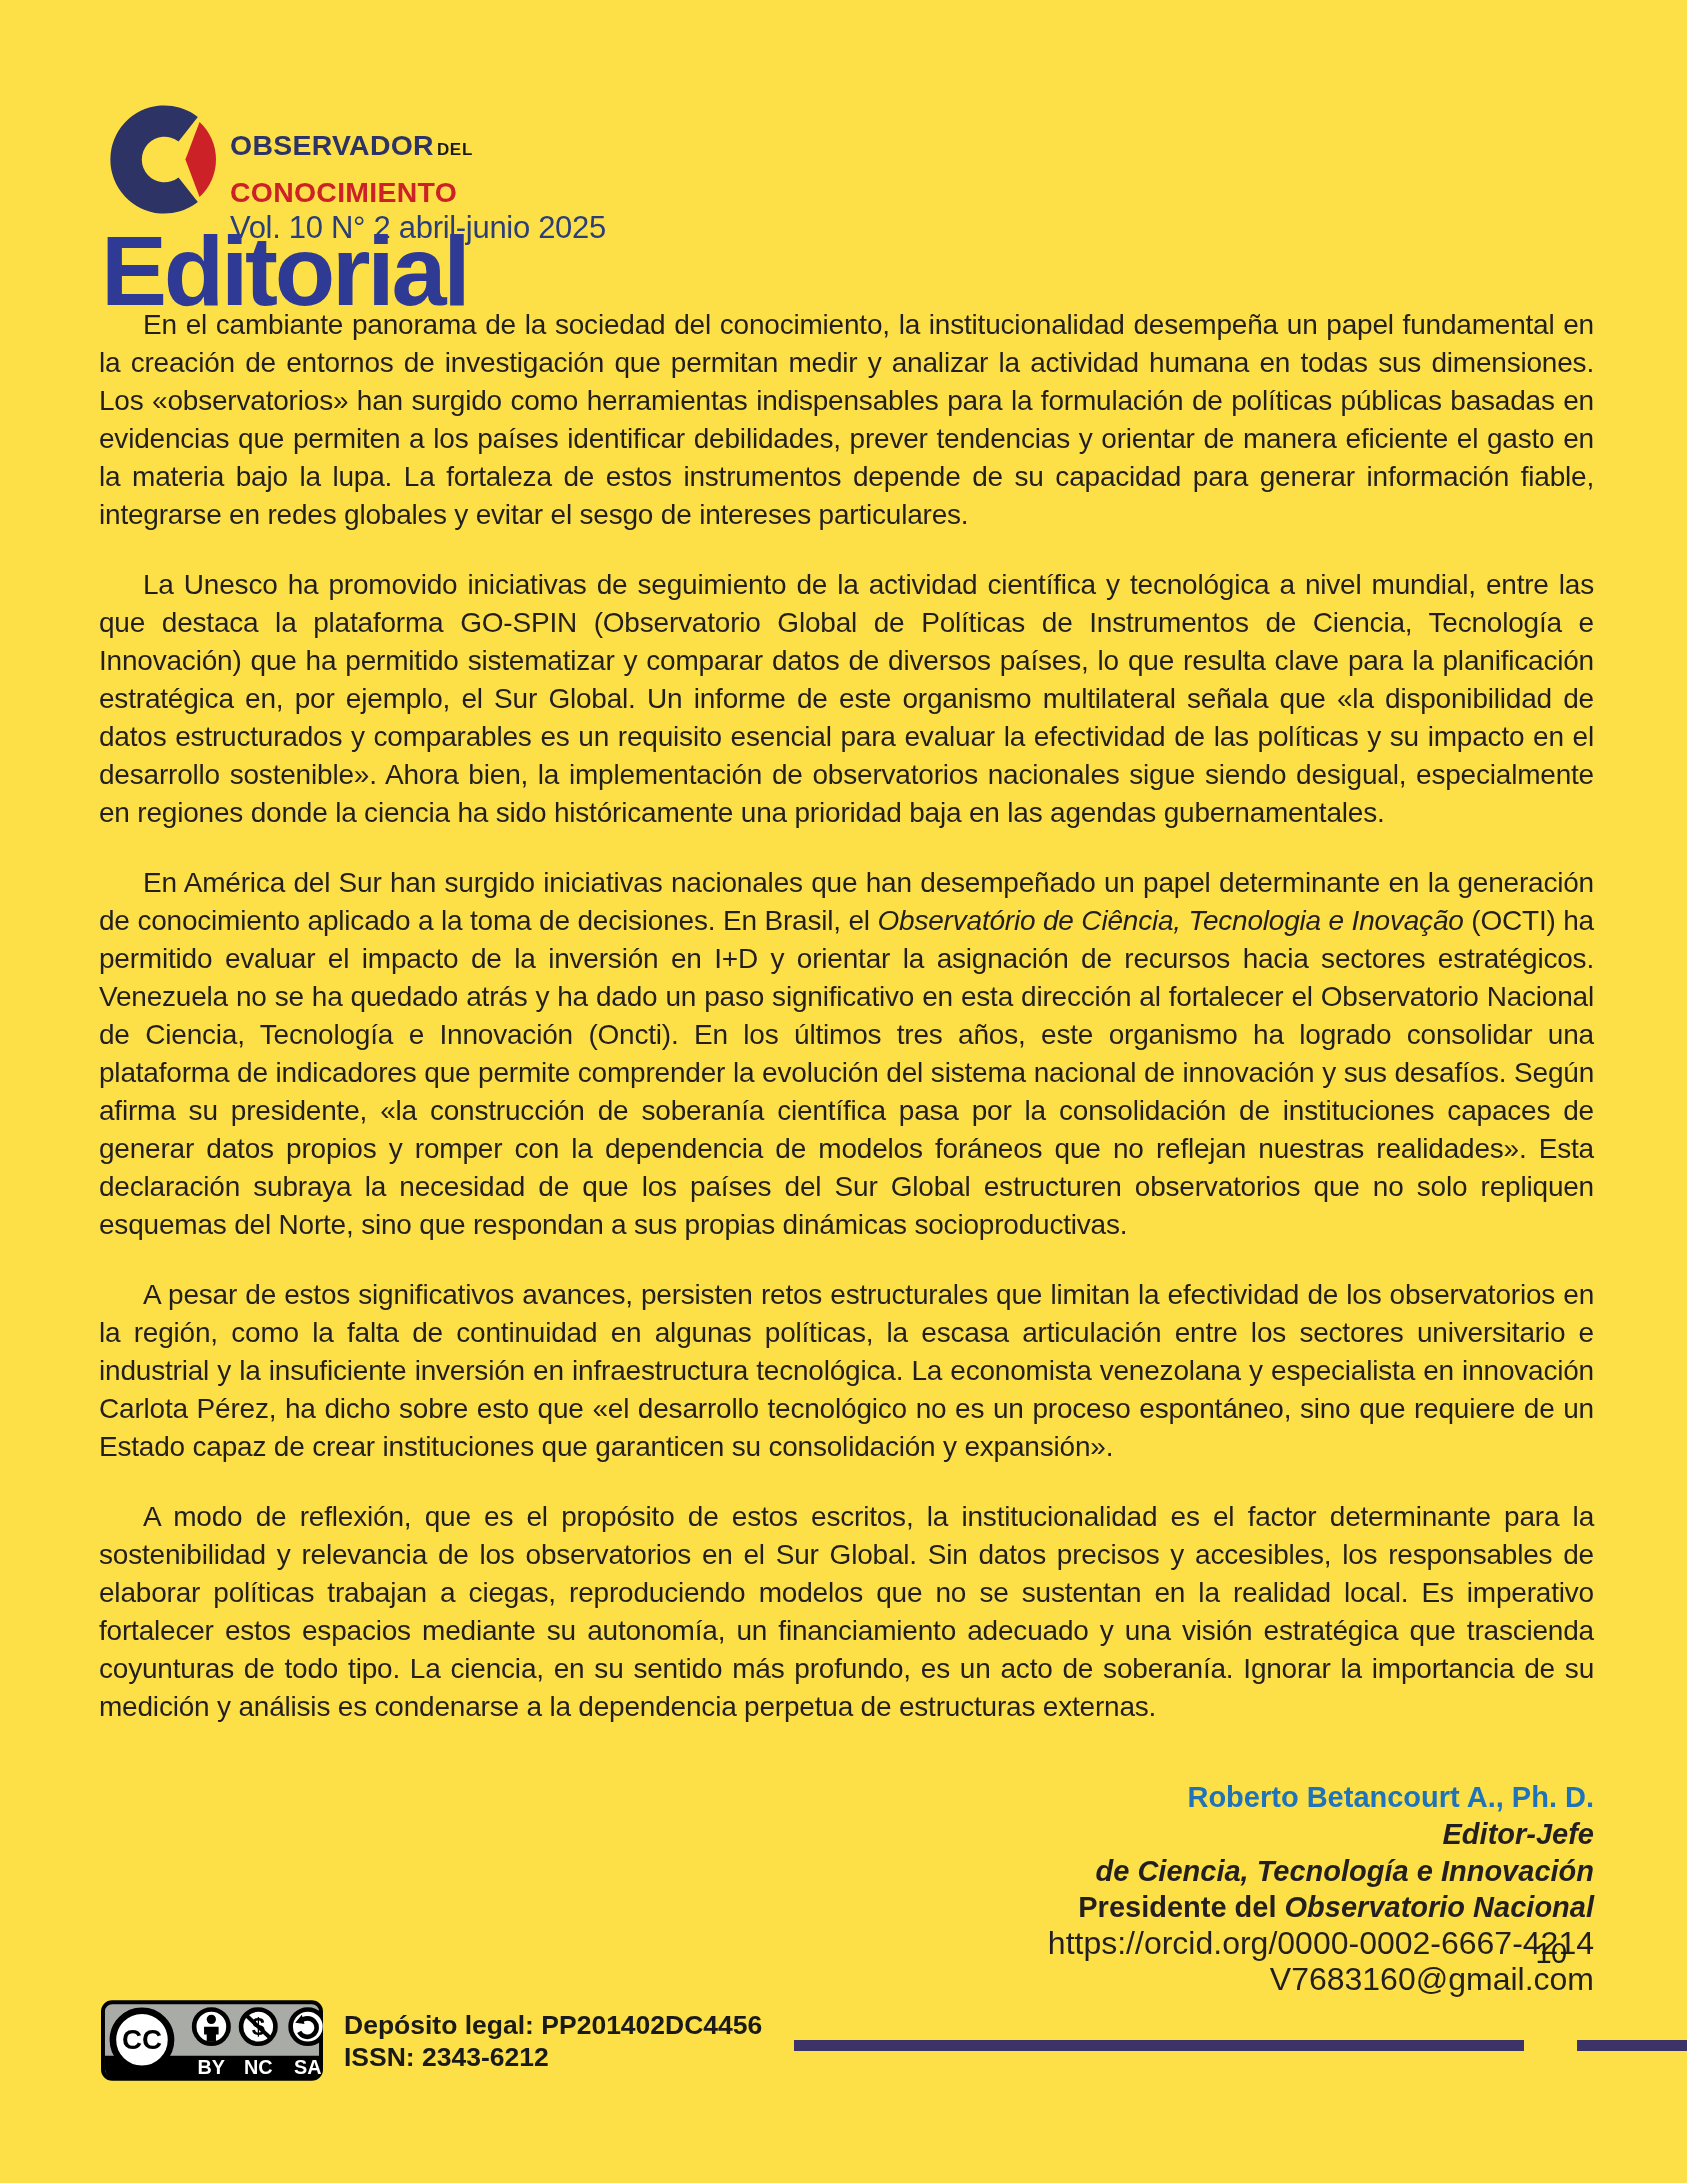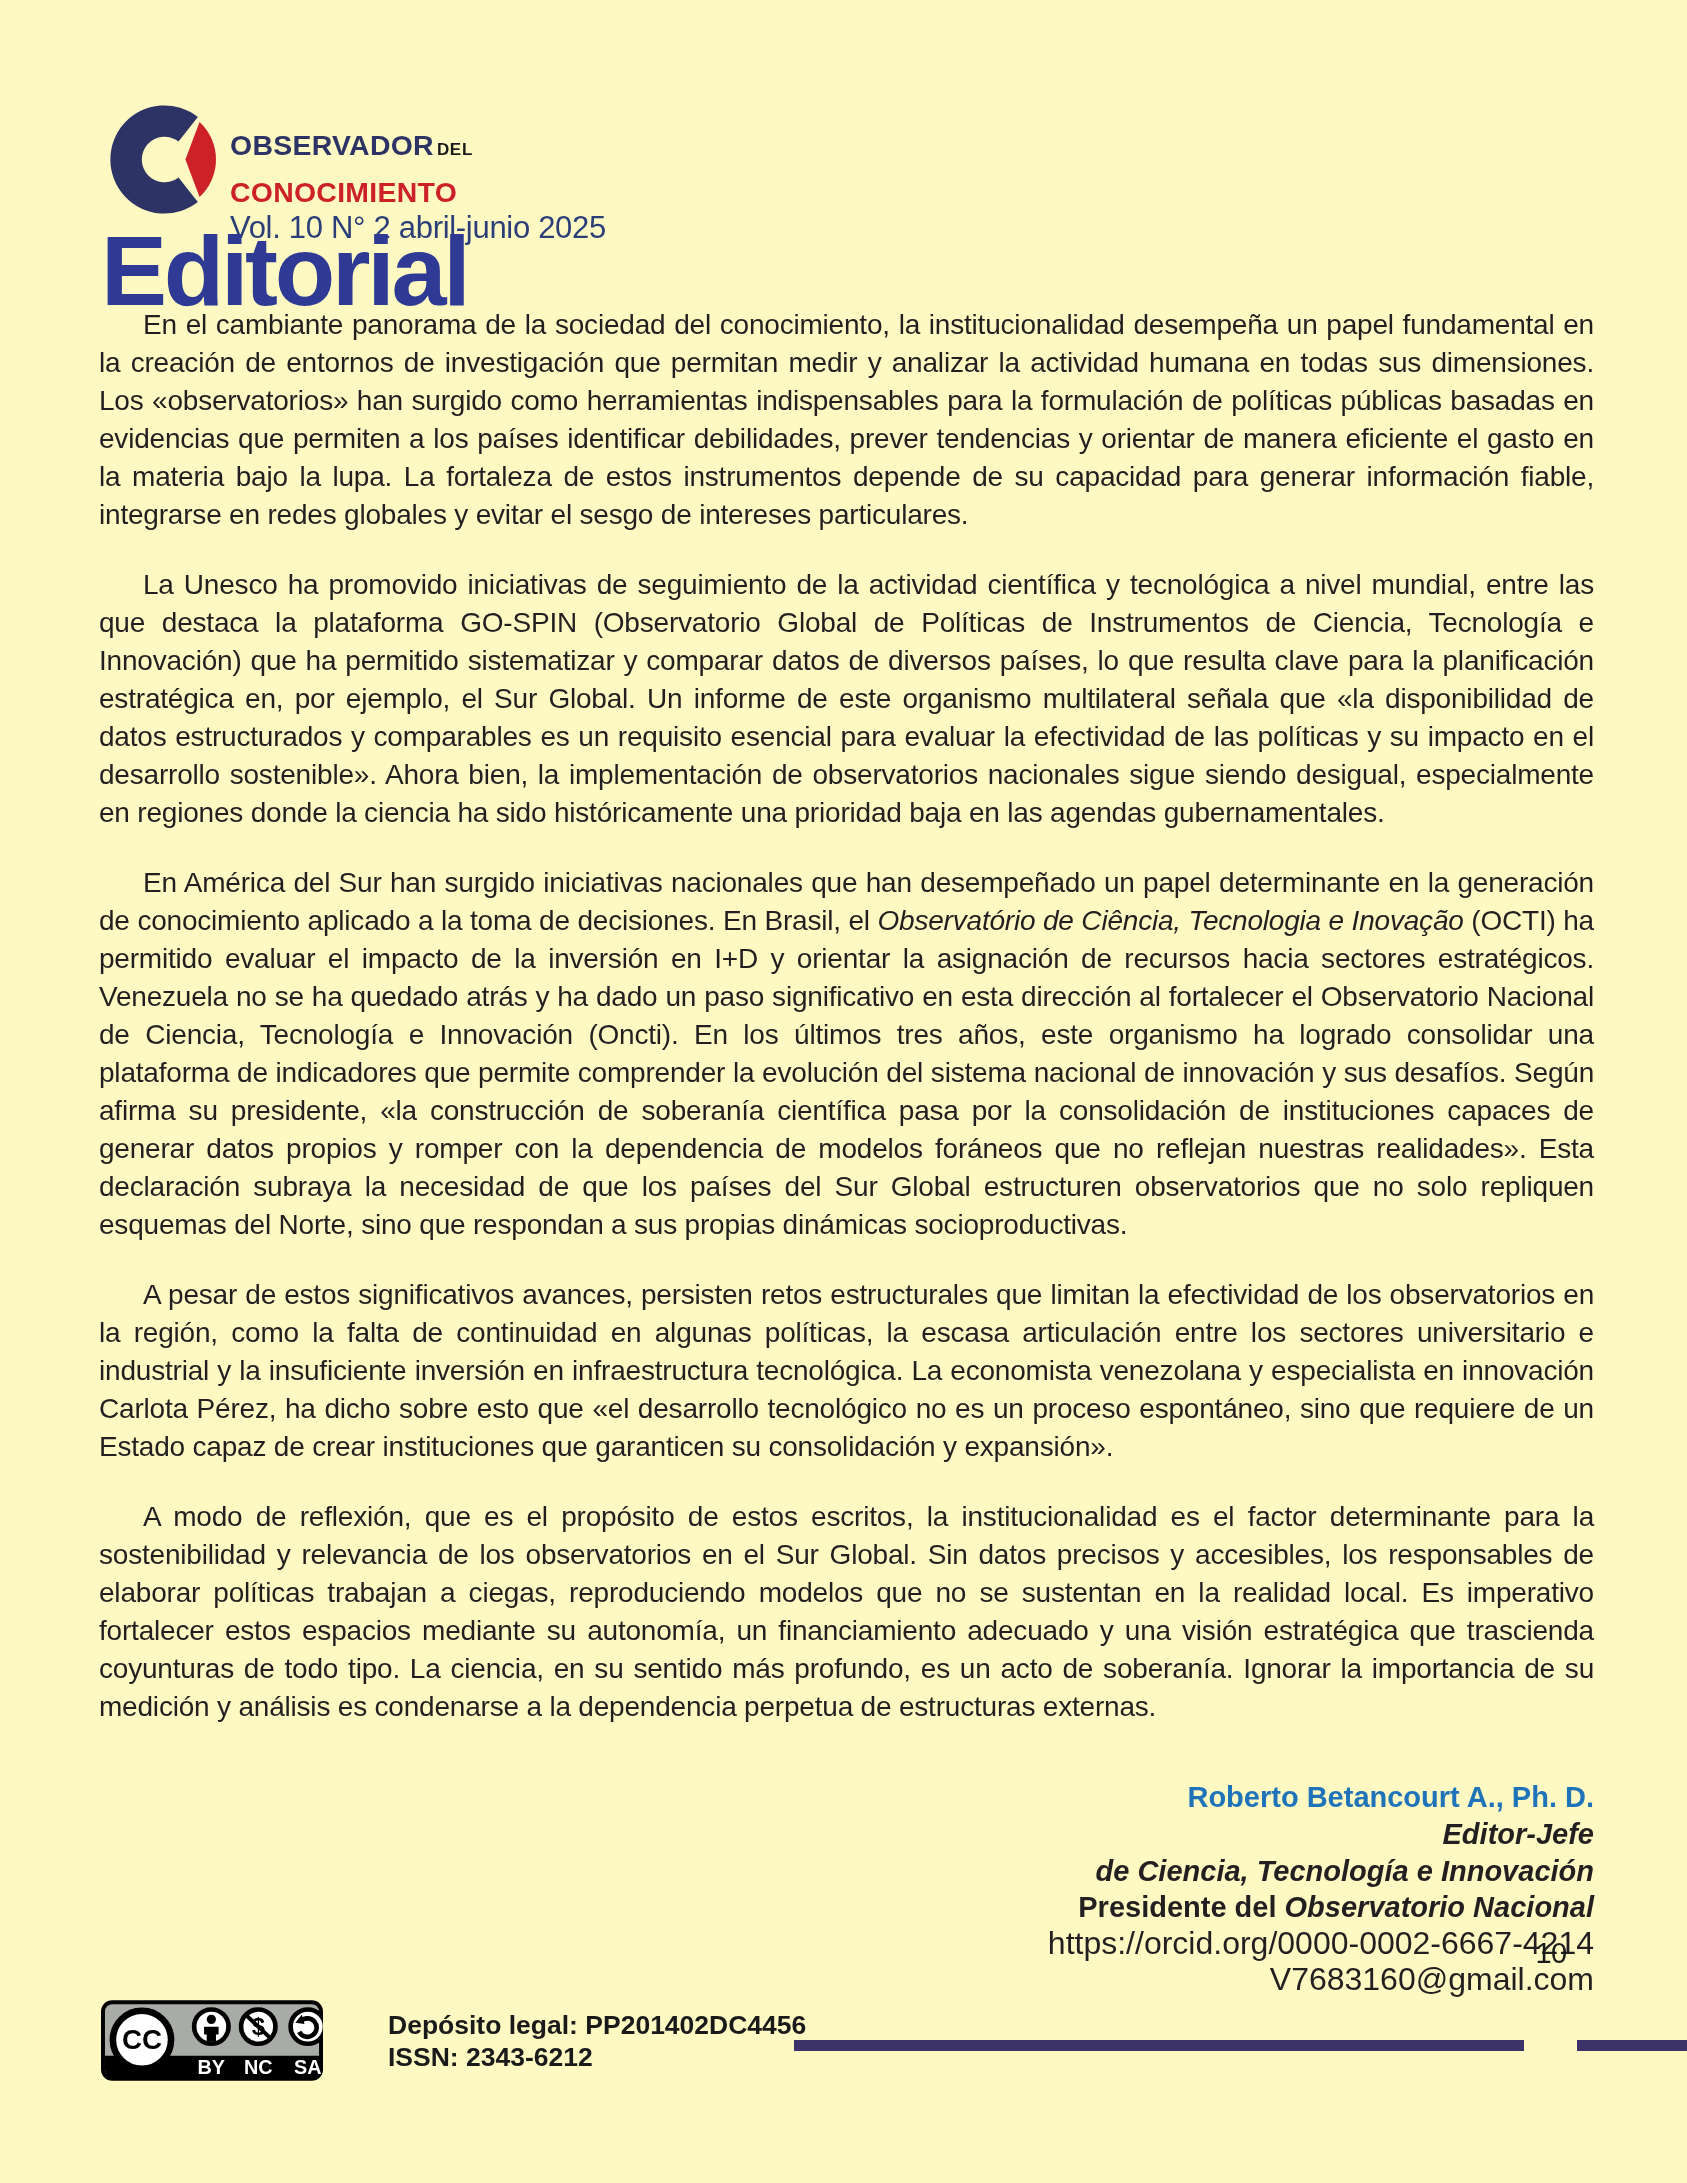--- a/index.html
+++ b/index.html
@@ -1,20 +1,20 @@
 <!DOCTYPE html>
 <html style="font-size:10.6px"><head>
 <meta charset="utf-8">
 <style>
   html, body { margin: 0; padding: 0; background: #ffffff; }
   .page {
     position: relative;
     width: 1687px;
     height: 2183px;
-    background: #fef9c3;
+    background: #fde047;
     font-family: "Liberation Sans", sans-serif;
     overflow: hidden;
   }
 
   
   .brand-logo { position: absolute; left: 103px; top: 98px; width: 123px; height: 123px; }
   .brand-text { position: absolute; left: 230px; top: 131px; line-height: 1; }
   .brand-row1 { display: flex; align-items: baseline; }
   .brand-observador { font-size: 28.4px; font-weight: 800; color: #2d3365; letter-spacing: 0.3px; }
   .brand-del { font-size: 17px; font-weight: 800; color: #1a1a1a; margin-left: 3px; letter-spacing: 0.7px; }
@@ -42,21 +42,21 @@
   .signature { position: absolute; right: 93px; top: 1778px; text-align: right; color: #231f20; }
   .sig-name  { font-size: 29px; font-weight: bold; color: #1e73b9; line-height: 38px; }
   .sig-role  { font-size: 29px; font-weight: bold; font-style: italic; line-height: 37px; }
   .sig-line  { font-size: 29px; font-weight: bold; line-height: 36px; }
   .sig-plain { font-size: 32px; font-weight: 400; line-height: 36px; }
 
   
   .cc-badge { position: absolute; left: 101px; top: 2000px; }
   .legal {
     position: absolute; left: 344px; top: 2009px;
-    font-size: 26.5px; font-weight: bold; color: #1a1a1a; line-height: 32px; margin-left: 44px;
+    font-size: 26.5px; font-weight: bold; color: #1a1a1a; line-height: 32px;
   }
   .rule-long  { position: absolute; left: 794px; top: 2040px; width: 730px; height: 10.6px; background: #3c3468; }
   .rule-short { position: absolute; left: 1577px; top: 2040px; width: 110px;  height: 10.6px; background: #3c3468; }
   .page-number {
     position: absolute; left: 1526px; top: 1937px; width: 50px;
     text-align: center; font-size: 29px; color: #1a1a1a; letter-spacing: -0.7px;
   }
 </style>
 </head>
 <body>

